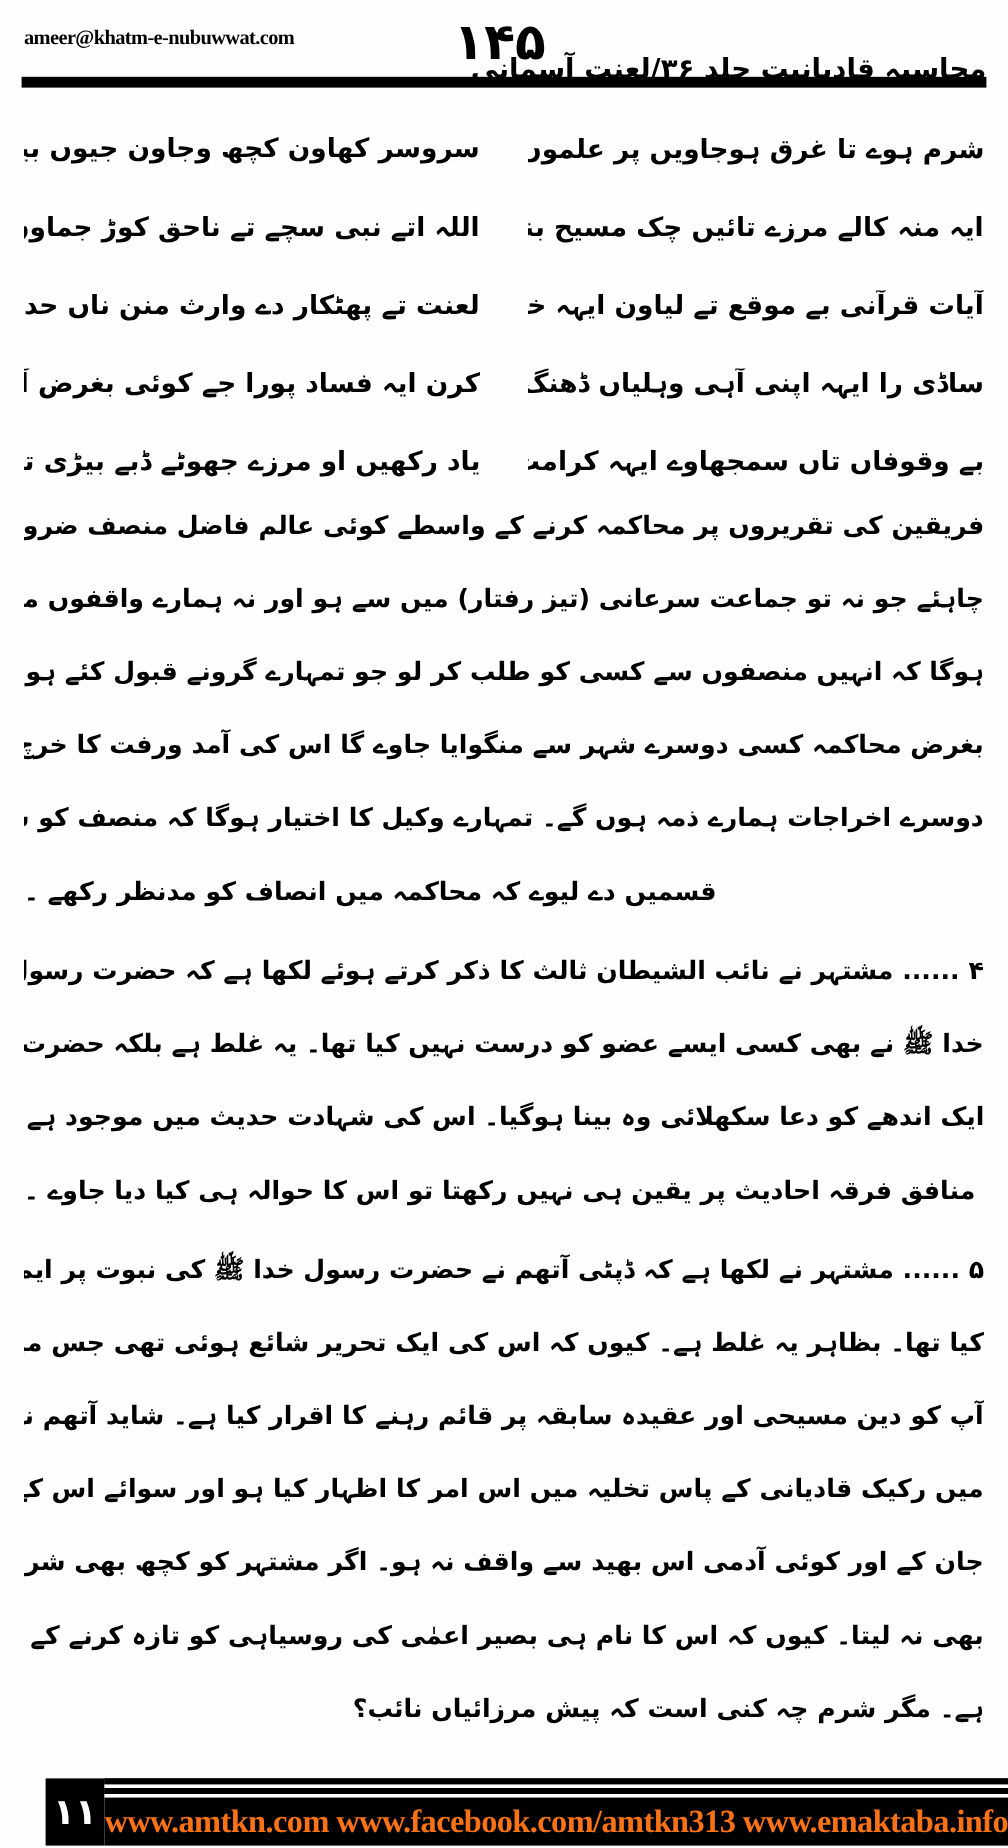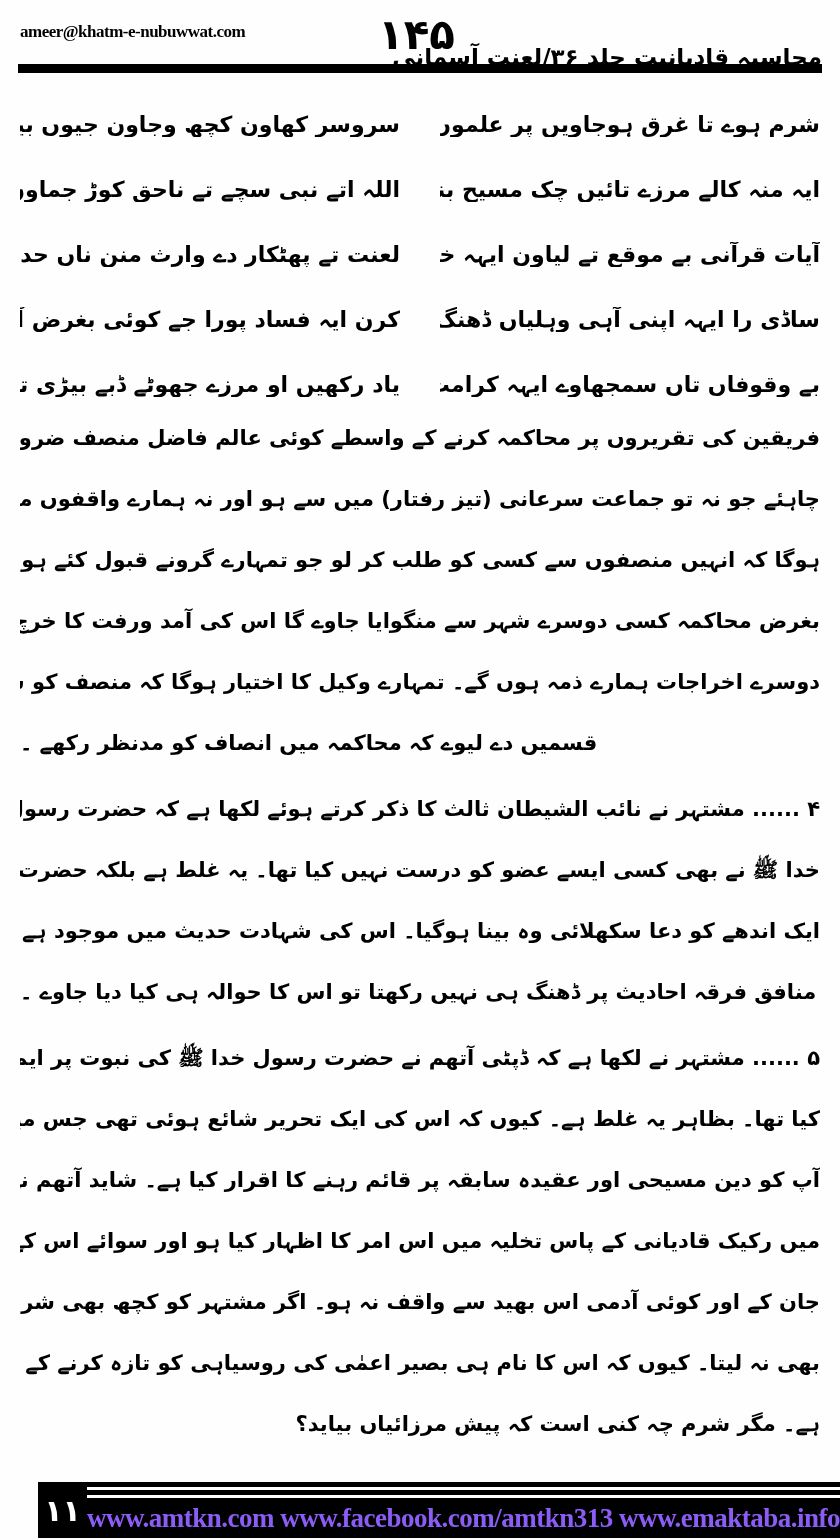--- a/index.html
+++ b/index.html
@@ -50,21 +50,21 @@
   .footer-pagebox {
     margin-left:38px; width:78px; background:#000; color:#fff;
     display:flex; align-items:center; justify-content:center;
     font-size:30px; font-weight:bold; direction:rtl;
   }
   .footer-bar { flex:1; background:#000; display:flex; flex-direction:column; }
   .stripe-gap { height:5px; background:#000; }
   .stripe { height:3px; background:#fff; }
   .footer-links {
     flex:1; display:flex; align-items:center; justify-content:center;
-    color:#8b5cf6; font-family:"Liberation Serif", serif; font-weight:bold;
+    color:#f97316; font-family:"Liberation Serif", serif; font-weight:bold;
     font-size:27px; white-space:nowrap; letter-spacing:-0.5px;
   }
 </style>
 </head>
 <body>
 
 <div class="page">
 
   <div class="header">
     <div class="header-email">ameer@khatm-e-nubuwwat.com</div>
@@ -102,30 +102,30 @@
       <div class="line">چاہئے جو نہ تو جماعت سرعانی (تیز رفتار) میں سے ہو اور نہ ہمارے واقفوں میں سے بلکہ بہتر</div>
       <div class="line">ہوگا کہ انہیں منصفوں سے کسی کو طلب کر لو جو تمہارے گرونے قبول کئے ہوئے ہیں ۔ جو عالم</div>
       <div class="line">بغرض محاکمہ کسی دوسرے شہر سے منگوایا جاوے گا اس کی آمد ورفت کا خرچ نیز اس کے</div>
       <div class="line">دوسرے اخراجات ہمارے ذمہ ہوں گے۔ تمہارے وکیل کا اختیار ہوگا کہ منصف کو شرعی</div>
       <div class="line center">قسمیں دے لیوے کہ محاکمہ میں انصاف کو مدنظر رکھے ۔</div>
     </div>
     <div class="para">
       <div class="line">۴ ...... مشتہر نے نائب الشیطان ثالث کا ذکر کرتے ہوئے لکھا ہے کہ حضرت رسول</div>
       <div class="line">خدا ﷺ نے بھی کسی ایسے عضو کو درست نہیں کیا تھا۔ یہ غلط ہے بلکہ حضرت فداہ ابی وامی نے</div>
       <div class="line">ایک اندھے کو دعا سکھلائی وہ بینا ہوگیا۔ اس کی شہادت حدیث میں موجود ہے۔ مگر یہ فطری</div>
-      <div class="line center">منافق فرقہ احادیث پر ڈھنگ ہی نہیں رکھتا تو اس کا حوالہ ہی کیا دیا جاوے ۔</div>
+      <div class="line center">منافق فرقہ احادیث پر یقین ہی نہیں رکھتا تو اس کا حوالہ ہی کیا دیا جاوے ۔</div>
     </div>
     <div class="para">
       <div class="line">۵ ...... مشتہر نے لکھا ہے کہ ڈپٹی آتھم نے حضرت رسول خدا ﷺ کی نبوت پر ایمان ظاہر</div>
       <div class="line">کیا تھا۔ بظاہر یہ غلط ہے۔ کیوں کہ اس کی ایک تحریر شائع ہوئی تھی جس میں اس نے اپنے</div>
       <div class="line">آپ کو دین مسیحی اور عقیدہ سابقہ پر قائم رہنے کا اقرار کیا ہے۔ شاید آتھم نے کسی خاص وقت</div>
       <div class="line">میں رکیک قادیانی کے پاس تخلیہ میں اس امر کا اظہار کیا ہو اور سوائے اس کے اور اس کی جورو</div>
       <div class="line">جان کے اور کوئی آدمی اس بھید سے واقف نہ ہو۔ اگر مشتہر کو کچھ بھی شرم ہوتی تو آتھم کا نام</div>
       <div class="line">بھی نہ لیتا۔ کیوں کہ اس کا نام ہی بصیر اعمٰی کی روسیاہی کو تازہ کرنے کے لئے عمدہ سیاہ وارنش</div>
-      <div class="line">ہے۔ مگر شرم چہ کنی است کہ پیش مرزائیاں بیاید؟</div>
+      <div class="line">ہے۔ مگر شرم چہ کنی است کہ پیش مرزائیاں نائب؟</div>
     </div>
   </div>
 
   <div class="footer">
     <div class="footer-pagebox">۱۱</div>
     <div class="footer-bar">
       <div class="stripe-gap"></div>
       <div class="stripe"></div>
       <div class="stripe-gap"></div>
       <div class="stripe"></div>

